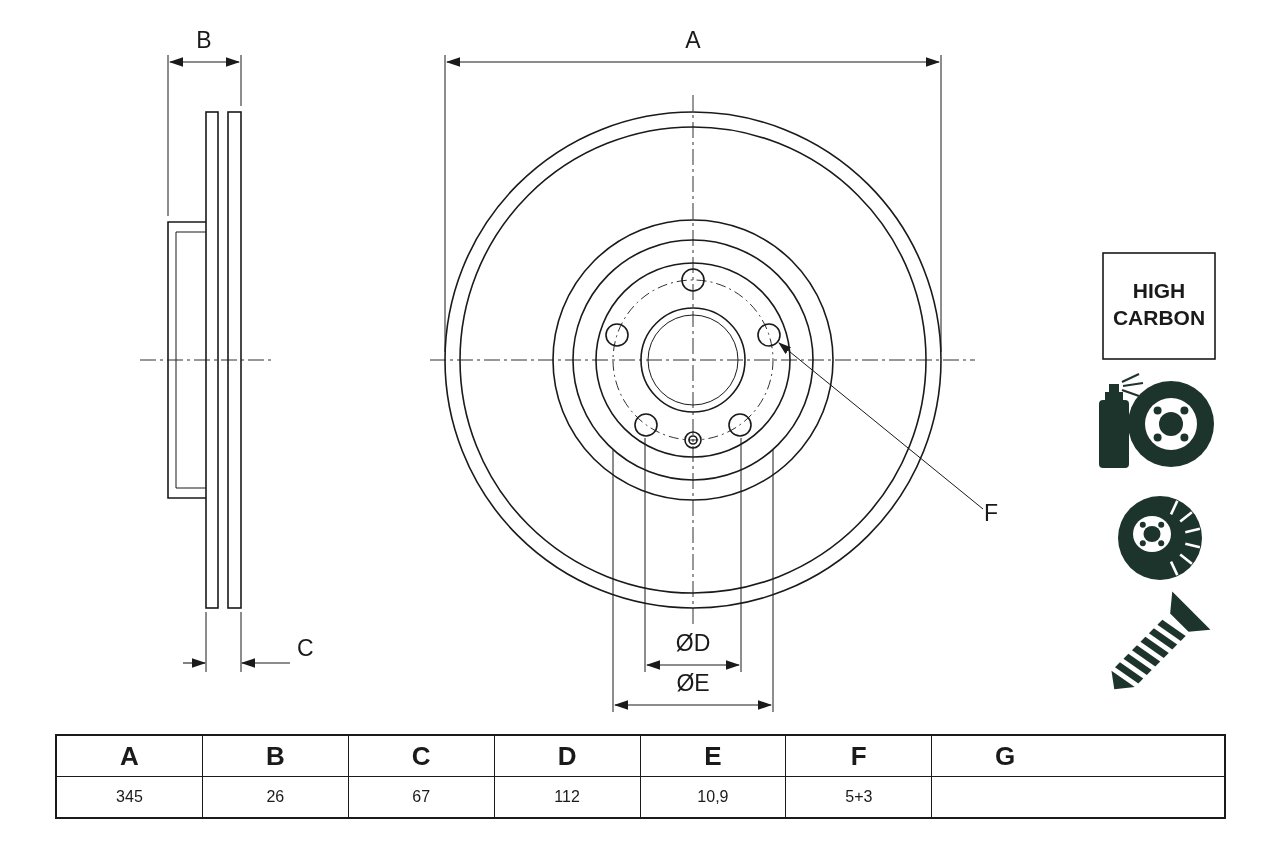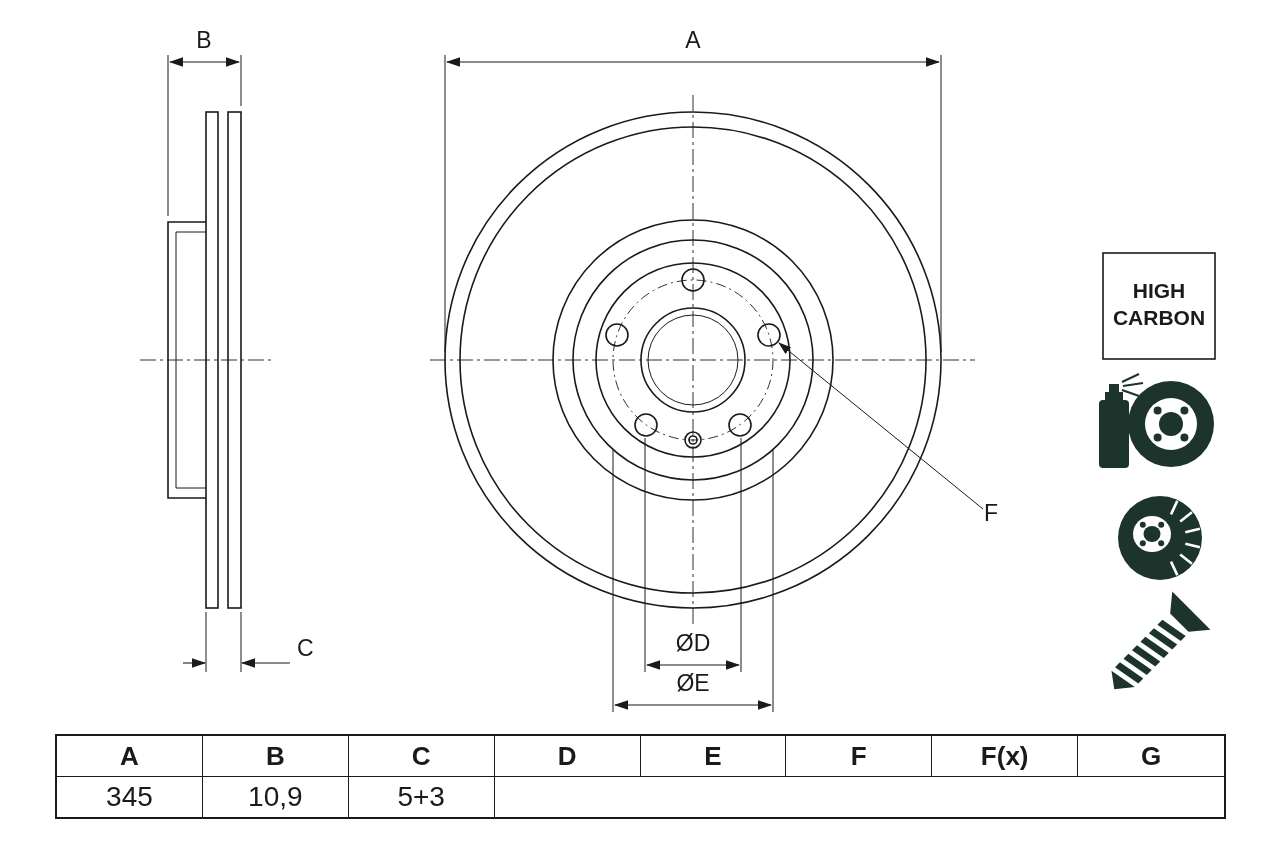--- a/index.html
+++ b/index.html
@@ -41,21 +41,21 @@
   .trow.head{border-bottom:1.3px solid var(--line);}
   .tcell{
     height:40px;
     display:flex;align-items:center;justify-content:center;
     border-right:1.3px solid var(--line);
     box-sizing:border-box;
     color:var(--line);
   }
   .tcell:last-child{border-right:none;}
   .head .tcell{font-weight:bold;font-size:26px;}
-  .vals .tcell{font-size:28px;}
+  .vals .tcell{font-size:16px;}
 </style>
 </head>
 <body>
 
 <div class="page">
 
   <svg width="1280" height="734" viewBox="0 0 1280 734">
     <defs>
       <marker id="arrow" viewBox="0 0 12 8" refX="11" refY="4" markerWidth="13" markerHeight="9" orient="auto-start-reverse">
         <path d="M0,0 L12,4 L0,8 Z" fill="#1a1a1a"></path>
@@ -189,24 +189,26 @@
   </svg>
 
   <div class="spec-table">
     <div class="trow head">
       <div class="tcell">A</div>
       <div class="tcell">B</div>
       <div class="tcell">C</div>
       <div class="tcell">D</div>
       <div class="tcell">E</div>
       <div class="tcell">F</div>
-      <div class="tcell">F(x)</div>
       <div class="tcell">G</div>
     </div>
     <div class="trow vals">
       <div class="tcell">345</div>
+      <div class="tcell">26</div>
+      <div class="tcell">67</div>
+      <div class="tcell">112</div>
       <div class="tcell">10,9</div>
       <div class="tcell">5+3</div>
       <div class="tcell"></div>
     </div>
   </div>
 
 </div>
 
 </body></html>

